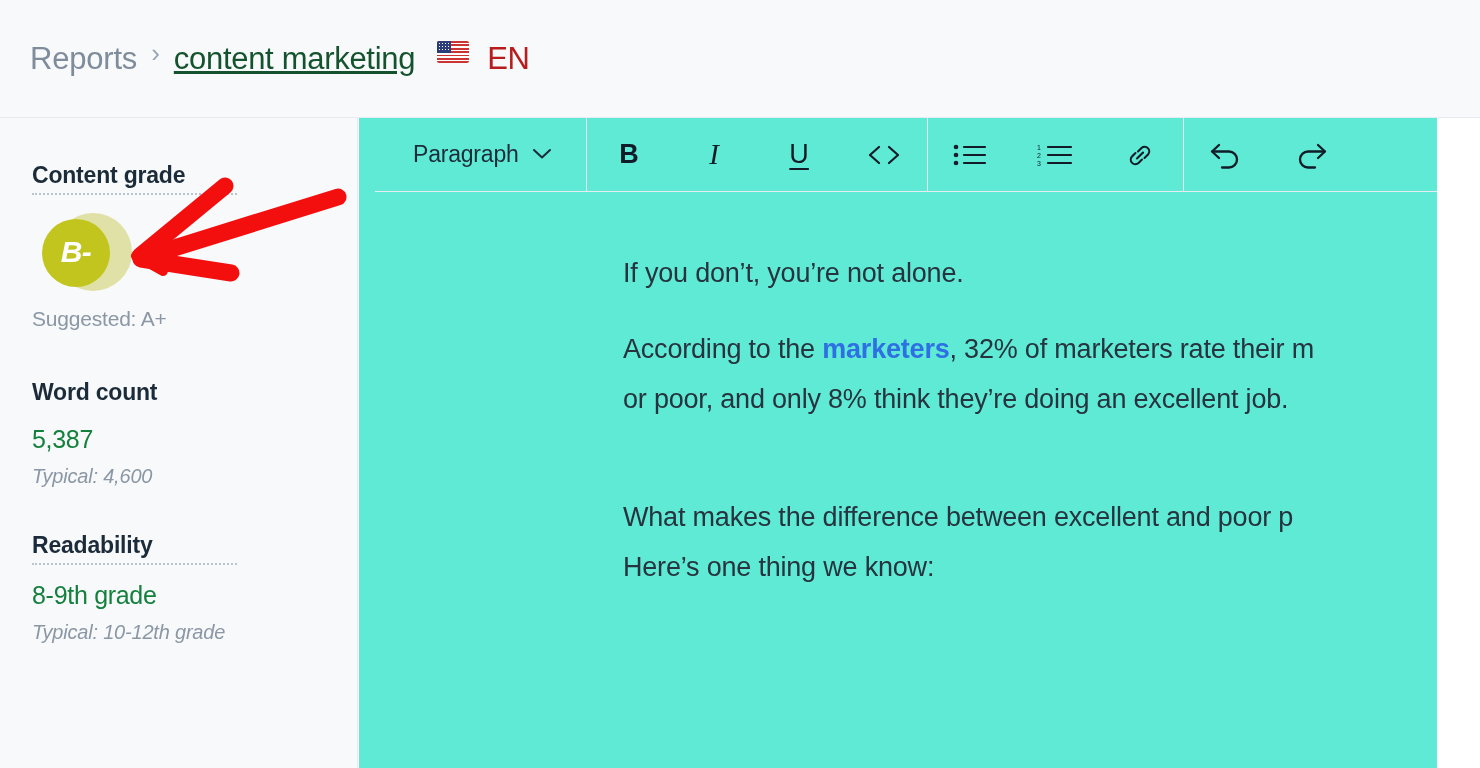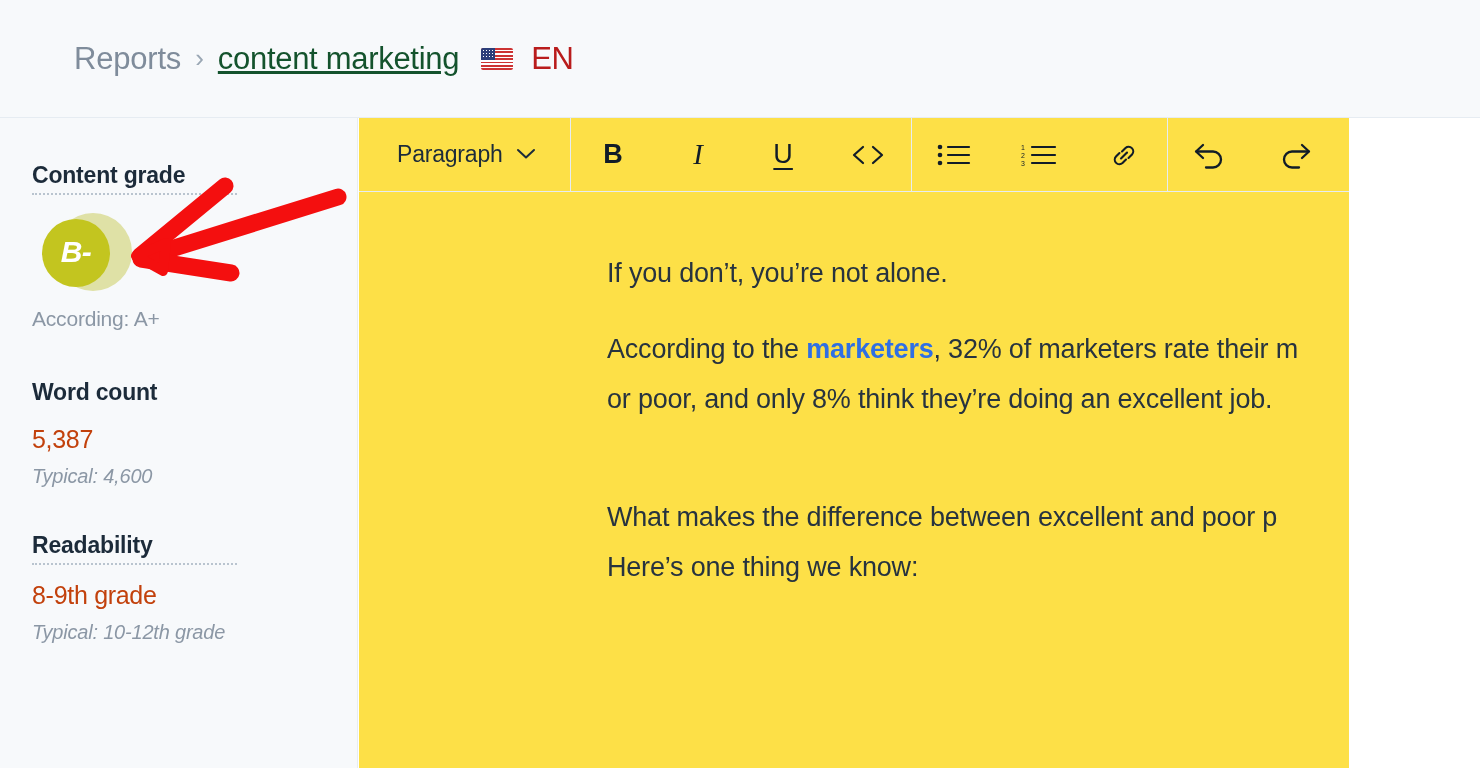--- a/index.html
+++ b/index.html
@@ -28,23 +28,22 @@
     height: 118px;
     background: #f7f9fb;
     border-bottom: 1px solid #e6ecf2;
     display: flex;
     align-items: center;
     padding-left: 30px;
   }
 
   .breadcrumb {
     display: flex;
-    align-items: center;
+    align-items: flex-start;
     gap: 14px;
-    margin-left: 44px;
   }
 
   .crumb-parent {
     font-size: 31px;
     color: #7f8c9b;
     letter-spacing: -0.2px;
     white-space: nowrap;
   }
 
   .crumb-sep {
@@ -127,21 +126,21 @@
     padding-bottom: 3px;
   }
   .metric-title.dotted {
     border-bottom: 2px dotted #b9c4cf;
     padding-bottom: 4px;
     width: 205px;
   }
 
   .metric-value {
     font-size: 25px;
-    color: #c2410c;
+    color: #15803d;
     letter-spacing: -0.3px;
     margin-top: 16px;
   }
 
   .metric-sub {
     font-size: 20px;
     color: #8b97a5;
     letter-spacing: -0.2px;
     margin-top: 11px;
     font-style: italic;
@@ -192,23 +191,24 @@
     margin-top: 16px;
   }
 
   .spacer-lg { height: 40px; }
   .spacer-md { height: 36px; }
 
   
   .editor {
     position: absolute;
     left: 359px; top: 118px;
-    width: 990px;
+    width: 1078px;
     height: 650px;
-    background: #fde047;
+    background: #5eead4;
+    padding-left: 16px;
   }
 
   .toolbar {
     position: relative;
     height: 74px;
     border-bottom: 1px solid #e6ecf2;
     display: flex;
     align-items: center;
   }
 
@@ -323,21 +323,21 @@
   <div class="sidebar">
 
     <div class="metric">
       <div class="metric-title dotted">Content grade</div>
       <div class="grade-wrap">
         <div class="grade-ring"></div>
         <div class="grade-circle">
           <span class="grade-letter">B-</span>
         </div>
       </div>
-      <div class="grade-suggested">According: A+</div>
+      <div class="grade-suggested">Suggested: A+</div>
     </div>
 
     <div class="spacer-lg"></div>
 
     <div class="metric">
       <div class="metric-title">Word count</div>
       <div class="metric-value">5,387</div>
       <div class="metric-sub">Typical: 4,600</div>
     </div>
 

